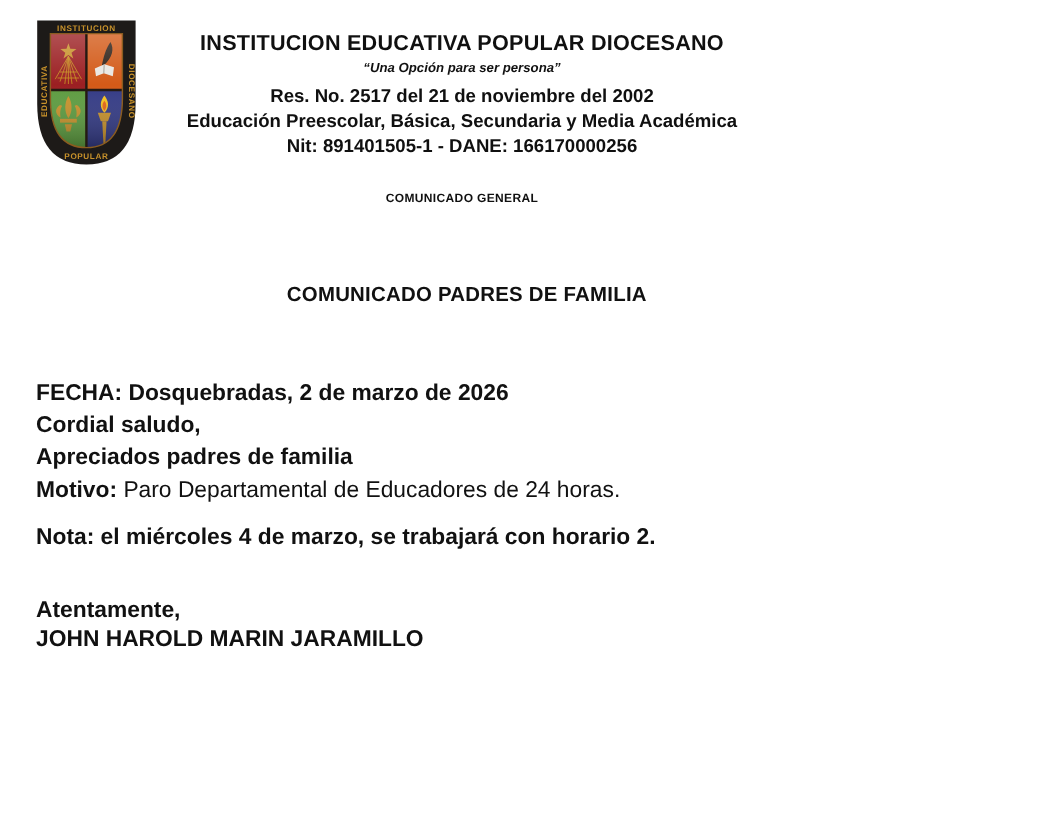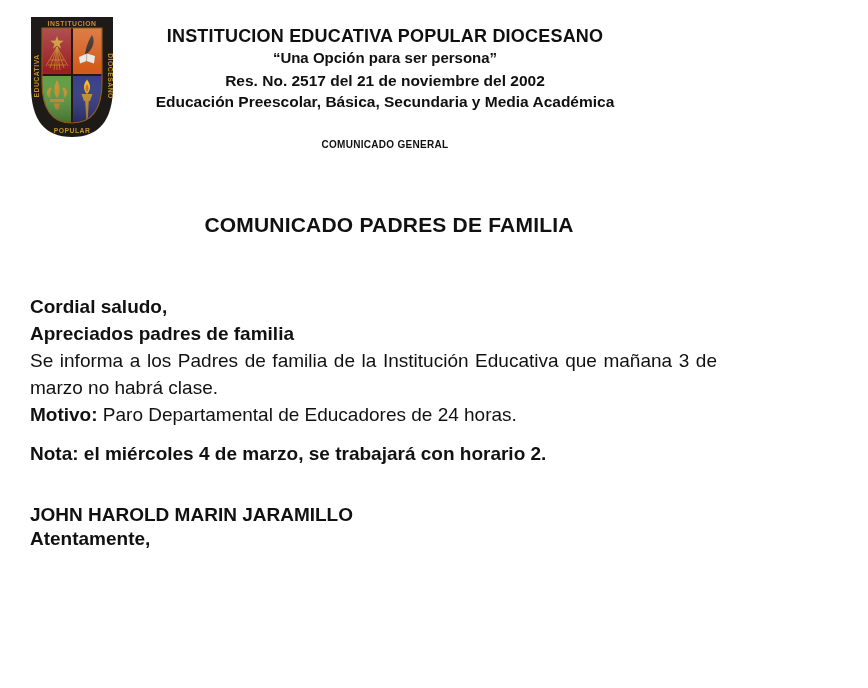--- a/index.html
+++ b/index.html
@@ -19,30 +19,30 @@
     width: 84px;
     height: 122px;
   }
   .letterhead {
     padding-top: 26px;
     text-align: center;
     font-weight: bold;
     color: #101010;
   }
   .inst-name   { font-size: 18px;   line-height: 21px; letter-spacing: 0.2px; }
-  .motto       { font-size: 15px; line-height: 21px; }
+  .motto       { font-size: 11px; line-height: 21px; font-style: italic; }
   .meta        { font-size: 15.5px; line-height: 21px; }
   .meta-first  { margin-top: 2px; }
   .doc-type    { margin-top: 22px; font-size: 10px; line-height: 21px; letter-spacing: 0.3px; }
   .title {
     margin: 58px 0 0 0;
     padding-left: 30px;
     padding-right: 22px;
     text-align: center;
-    font-size: 21px;
+    font-size: 17px;
     line-height: 23px;
     font-weight: bold;
     letter-spacing: 0.2px;
   }
   .content {
     margin: 57px 53px 0 30px;
     font-size: 19px;
     line-height: 27px;
   }
   .content p { margin: 0; }
@@ -132,33 +132,34 @@
       <text class="ring-text" transform="translate(8.8,60) rotate(-90)" text-anchor="middle" fill="#c8922b">EDUCATIVA</text>
       <text class="ring-text" transform="translate(77.5,60) rotate(90)" text-anchor="middle" fill="#c8922b">DIOCESANO</text>
     </svg>
   </div>
 
   <header class="letterhead">
     <div class="inst-name">INSTITUCION EDUCATIVA POPULAR DIOCESANO</div>
     <div class="motto">“Una Opción para ser persona”</div>
     <div class="meta meta-first">Res. No. 2517 del 21 de noviembre del 2002</div>
     <div class="meta">Educación Preescolar, Básica, Secundaria y Media Académica</div>
+    <div class="meta">Nit: 891401505-1 - DANE: 166170000256</div>
     <div class="doc-type">COMUNICADO GENERAL</div>
   </header>
 
   <h1 class="title">COMUNICADO PADRES DE FAMILIA</h1>
 
   <main class="content">
+    <p class="b">FECHA: Dosquebradas, 2 de marzo de 2026</p>
     <p class="b">Cordial saludo,</p>
     <p class="b">Apreciados padres de familia</p>
-    <p class="justified">Se informa a los Padres de familia de la Institución Educativa que mañana 3 de marzo no habrá clase.</p>
 
     <p class="motivo"><span class="b">Motivo:</span><span> Paro Departamental de Educadores de 24 horas.</span></p>
 
     <p class="nota">Nota: el miércoles 4 de marzo, se trabajará con horario 2.</p>
 
     <div class="signature">
+      <p>Atentamente,</p>
       <p>JOHN HAROLD MARIN JARAMILLO</p>
-      <p>Atentamente,</p>
     </div>
   </main>
 
 </div>
 
 </body></html>

